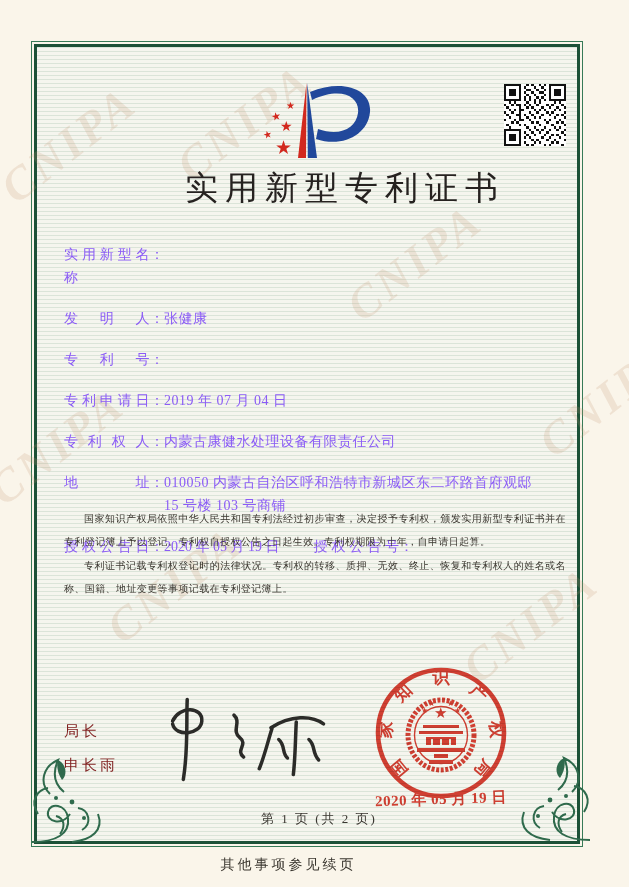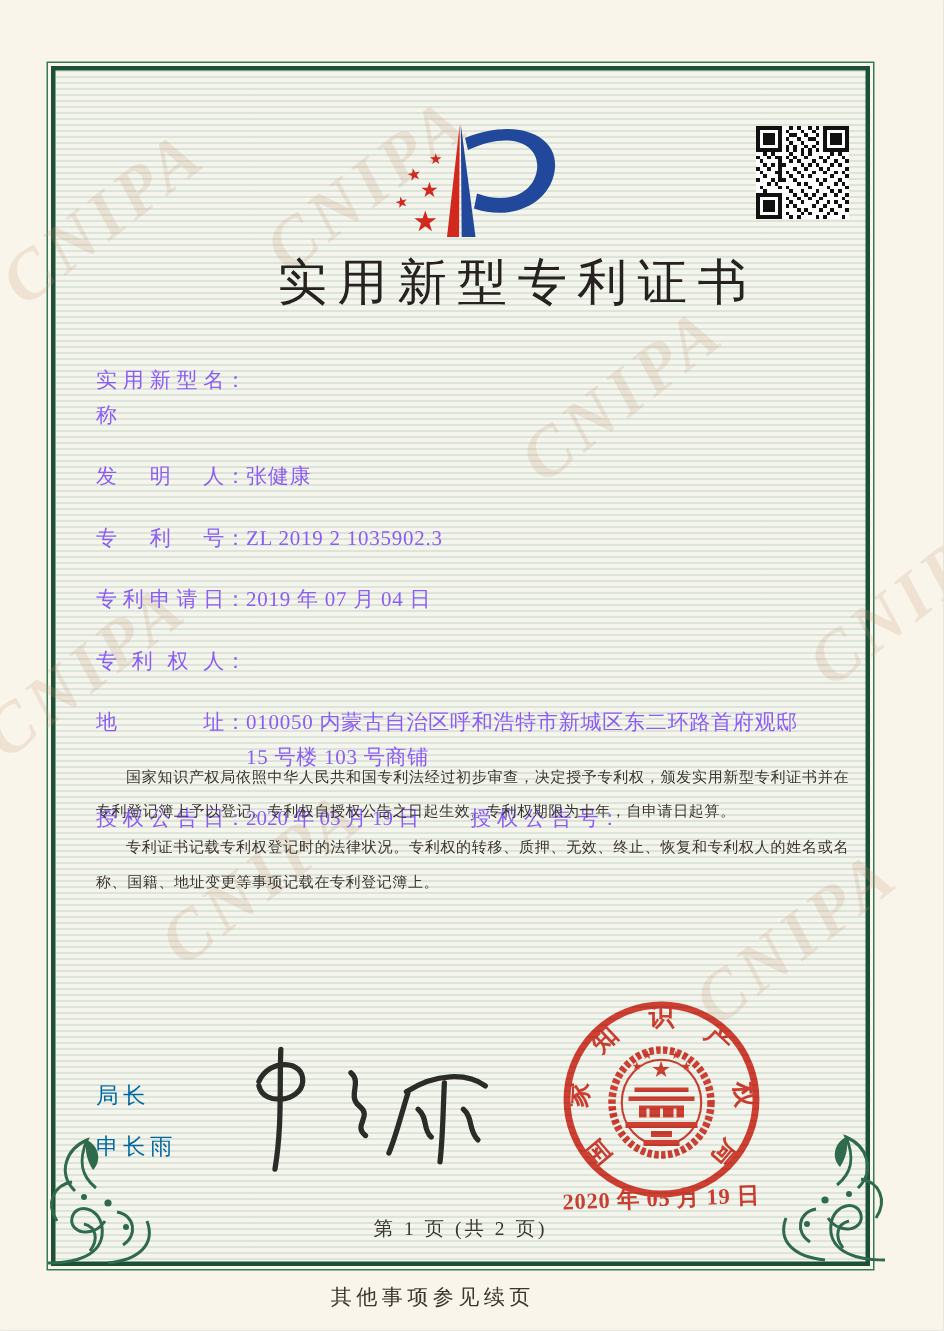--- a/index.html
+++ b/index.html
@@ -28,24 +28,24 @@
   .frow{margin-bottom:18px;line-height:23px;display:flex;align-items:flex-start;}
   .flabel{display:inline-block;width:86px;flex:0 0 86px;text-align:justify;
       text-align-last:justify;letter-spacing:.5px;}
   .fcolon{flex:0 0 14px;}
   .fvalue{flex:1 1 auto;letter-spacing:.5px;}
   .pair2{margin-left:34px;display:flex;}
   .paras{position:absolute;left:64px;top:508px;width:502px;font-size:10px;
       line-height:22.5px;text-align:justify;color:#3a362f;z-index:2;}
   .paras p{margin:0 0 2px 0;text-indent:2em;letter-spacing:.4px;}
   .officer{position:absolute;left:64px;top:714px;font-size:15px;letter-spacing:3px;
-      color:#0369a1;z-index:2;line-height:34px;}
+      color:#7f1d1d;z-index:2;line-height:34px;}
   .autograph{position:absolute;left:158px;top:690px;z-index:3;}
   .seal{position:absolute;left:368px;top:658px;z-index:4;mix-blend-mode:multiply;opacity:.95;}
-  .page-info{position:absolute;left:31px;top:810px;width:552px;text-align:center;
+  .page-info{position:absolute;left:43px;top:810px;width:552px;text-align:center;
       font-size:13px;color:#3a3731;letter-spacing:2px;z-index:2;}
   .cont-note{position:absolute;left:0;top:856px;width:577px;text-align:center;
       font-size:14px;color:#3a362f;letter-spacing:3px;z-index:2;}
   .flourish{position:absolute;z-index:3;}
   .flourish-left{left:26px;top:750px;}
   .flourish-right{left:488px;top:748px;transform:scaleX(-1);}
 </style>
 </head>
 <body>
 
@@ -99,30 +99,30 @@
         <span class="fcolon">：</span>
     </div>
     <div class="frow">
       <span class="flabel">发明人</span>
         <span class="fcolon">：</span>
       <span class="fvalue">张健康</span>
     </div>
     <div class="frow">
       <span class="flabel">专利号</span>
         <span class="fcolon">：</span>
-      <span class="fvalue">ZL 2019 2 1035902.3</span>
     </div>
     <div class="frow">
       <span class="flabel">专利申请日</span>
         <span class="fcolon">：</span>
       <span class="fvalue">2019 年 07 月 04 日</span>
     </div>
     <div class="frow">
       <span class="flabel">专利权人</span>
         <span class="fcolon">：</span>
+      <span class="fvalue">内蒙古康健水处理设备有限责任公司</span>
     </div>
     <div class="frow">
       <span class="flabel">地址</span>
         <span class="fcolon">：</span>
       <span class="fvalue" style="max-width:384px;">010050 内蒙古自治区呼和浩特市新城区东二环路首府观邸 15 号楼 103 号商铺</span>
     </div>
     <div class="frow">
       <span class="flabel">授权公告日</span>
         <span class="fcolon">：</span>
       <span>2020 年 05 月 19 日</span>

